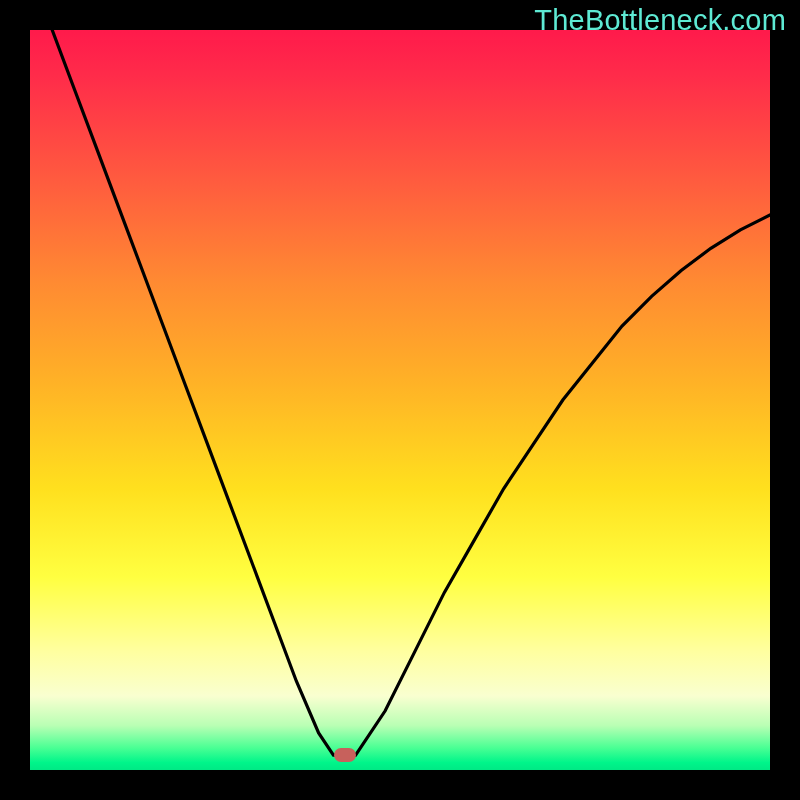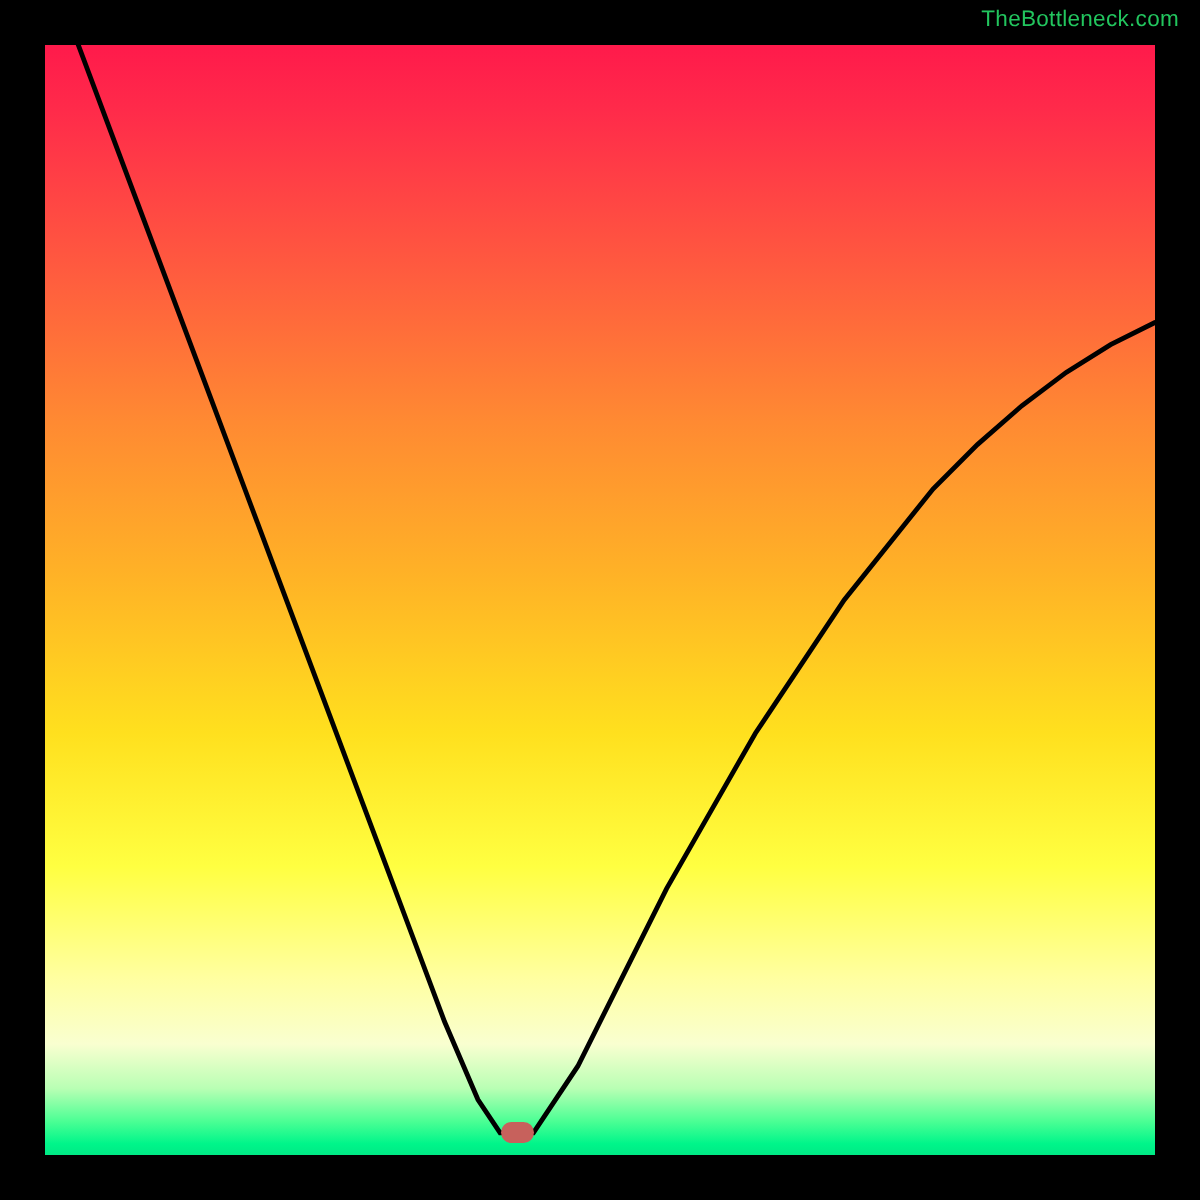--- a/index.html
+++ b/index.html
@@ -56,22 +56,22 @@
     width: 22px;
     height: 14px;
     background: #c7615c;
     border-radius: 7px;
     transform: translate(-50%, -50%);
   }
   .watermark {
     position: absolute;
     top: 4px;
     right: 14px;
-    color: #22c55e;
-    font-size: 15px;
+    color: #5eead4;
+    font-size: 29px;
     font-weight: 500;
     letter-spacing: 0.2px;
     pointer-events: none;
   }
 </style>
 </head>
 <body>
 
 <div class="frame">
   <div class="watermark">TheBottleneck.com</div>

